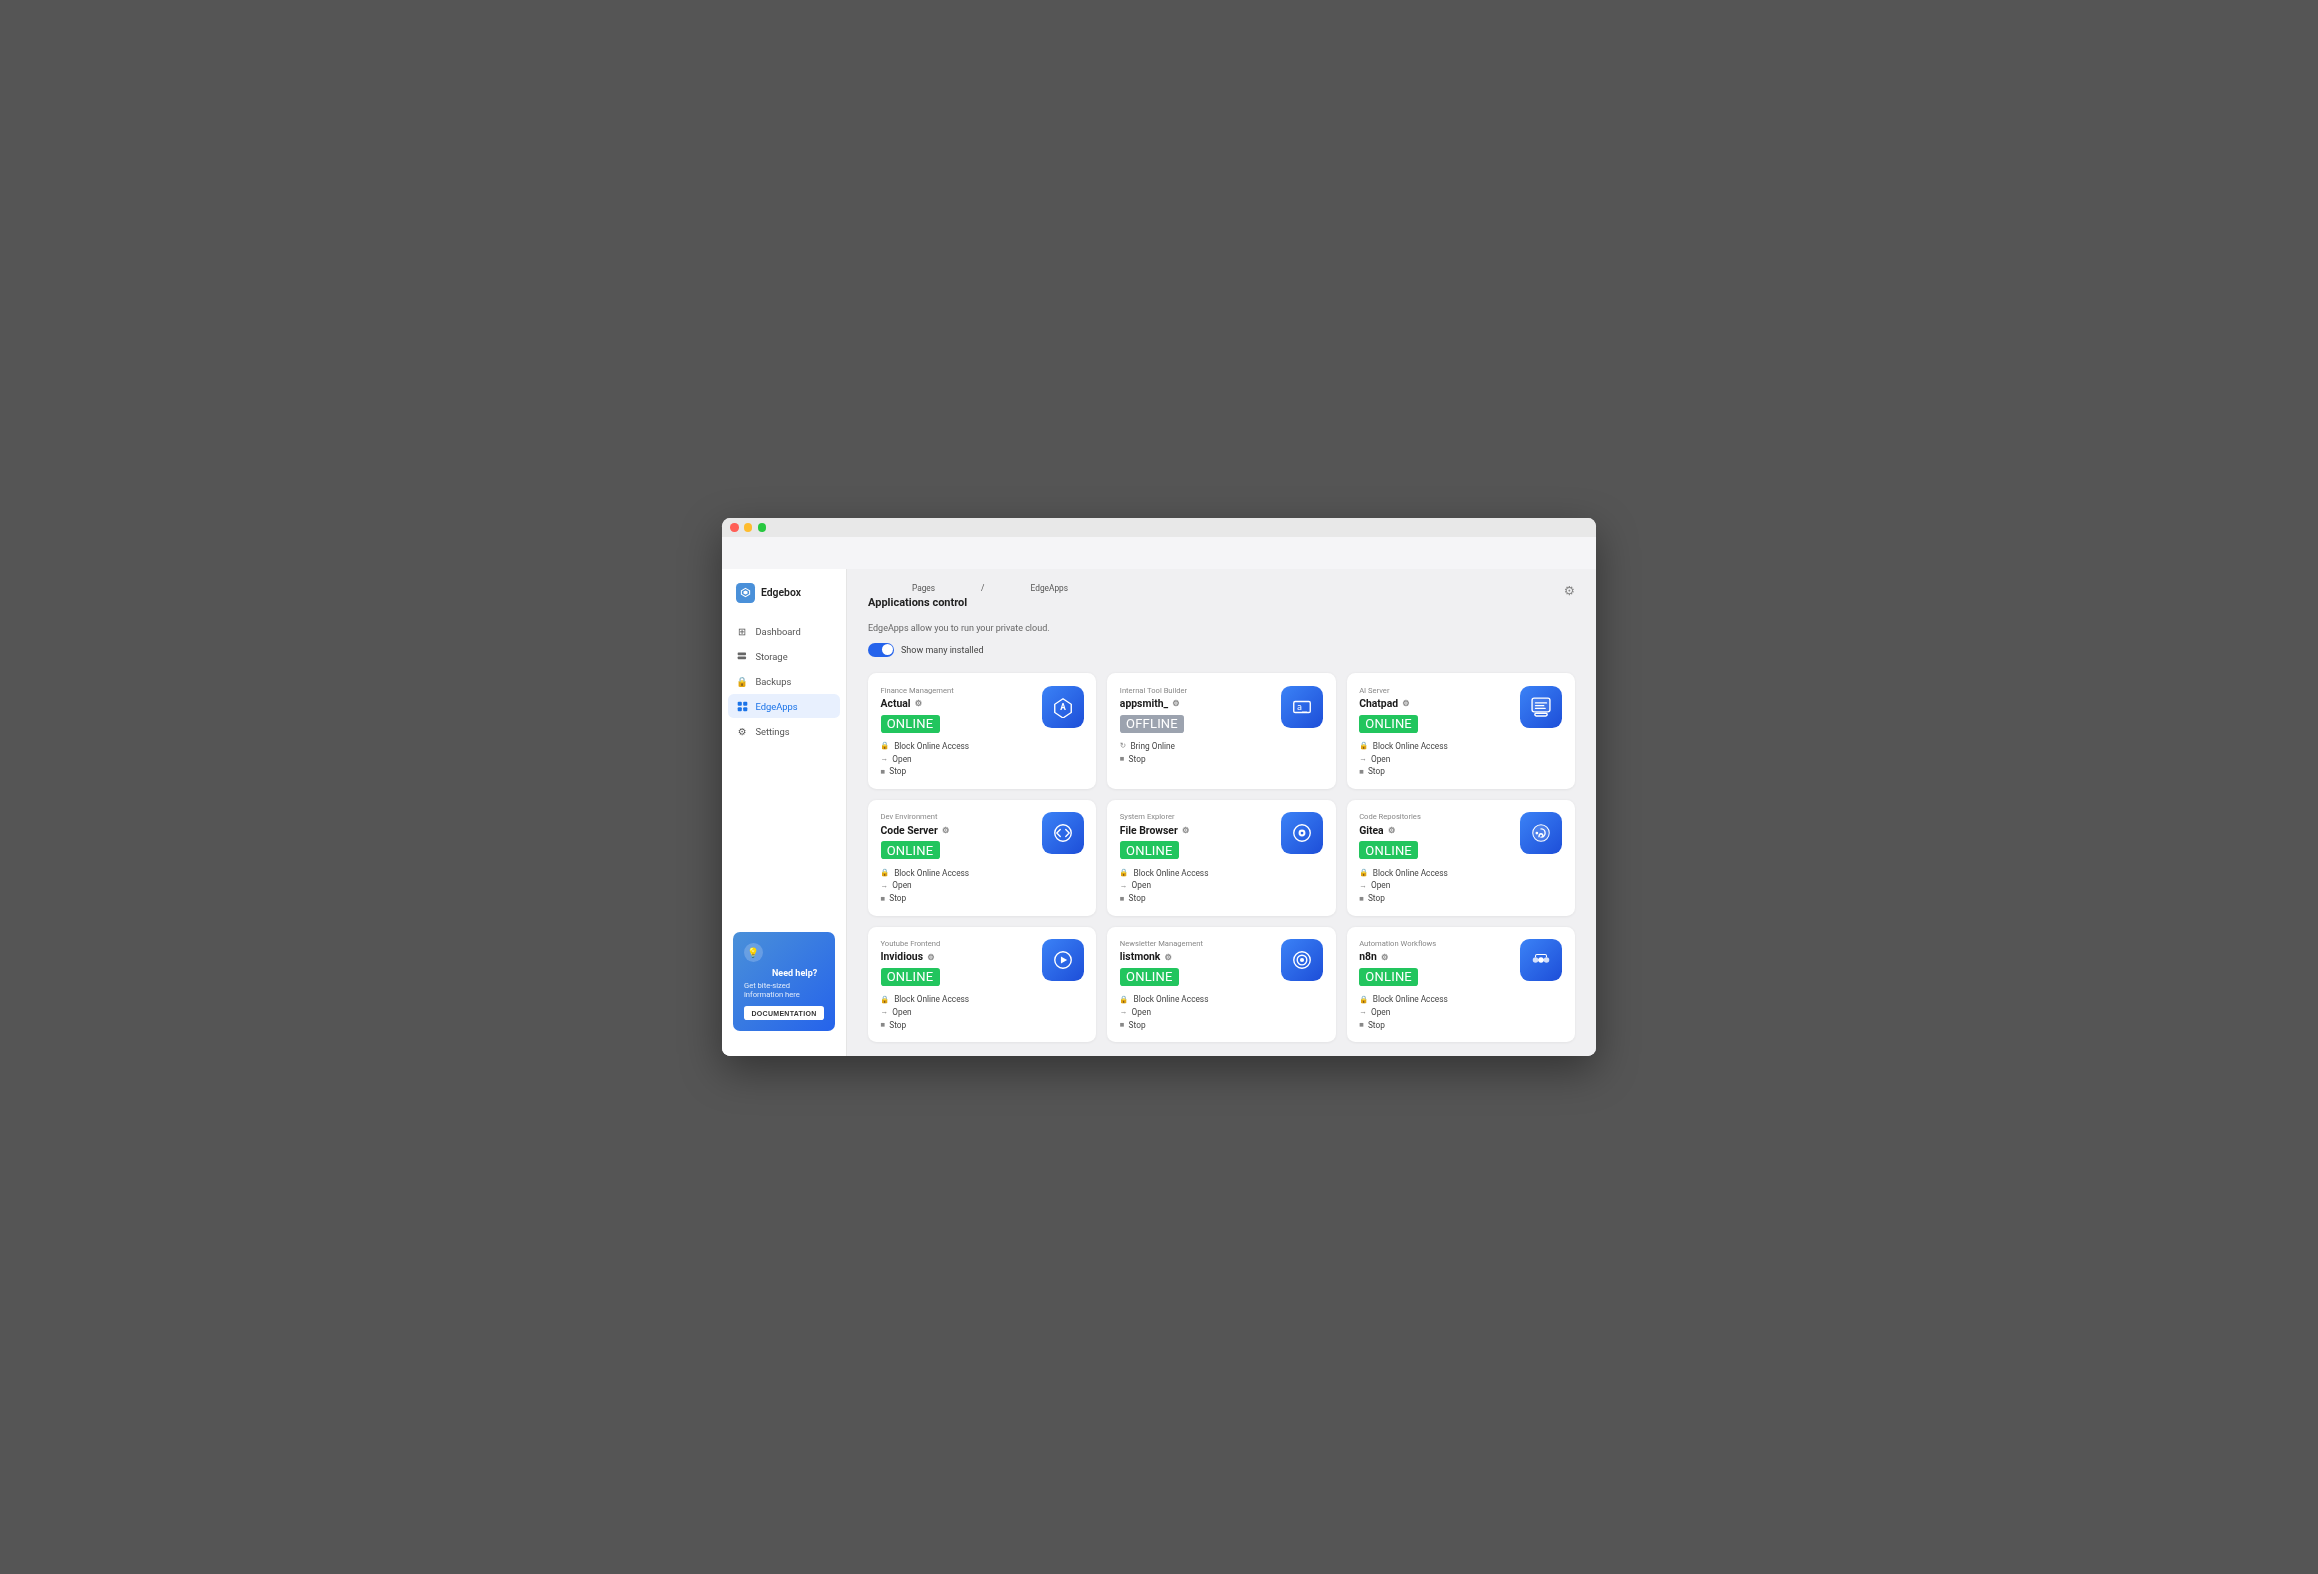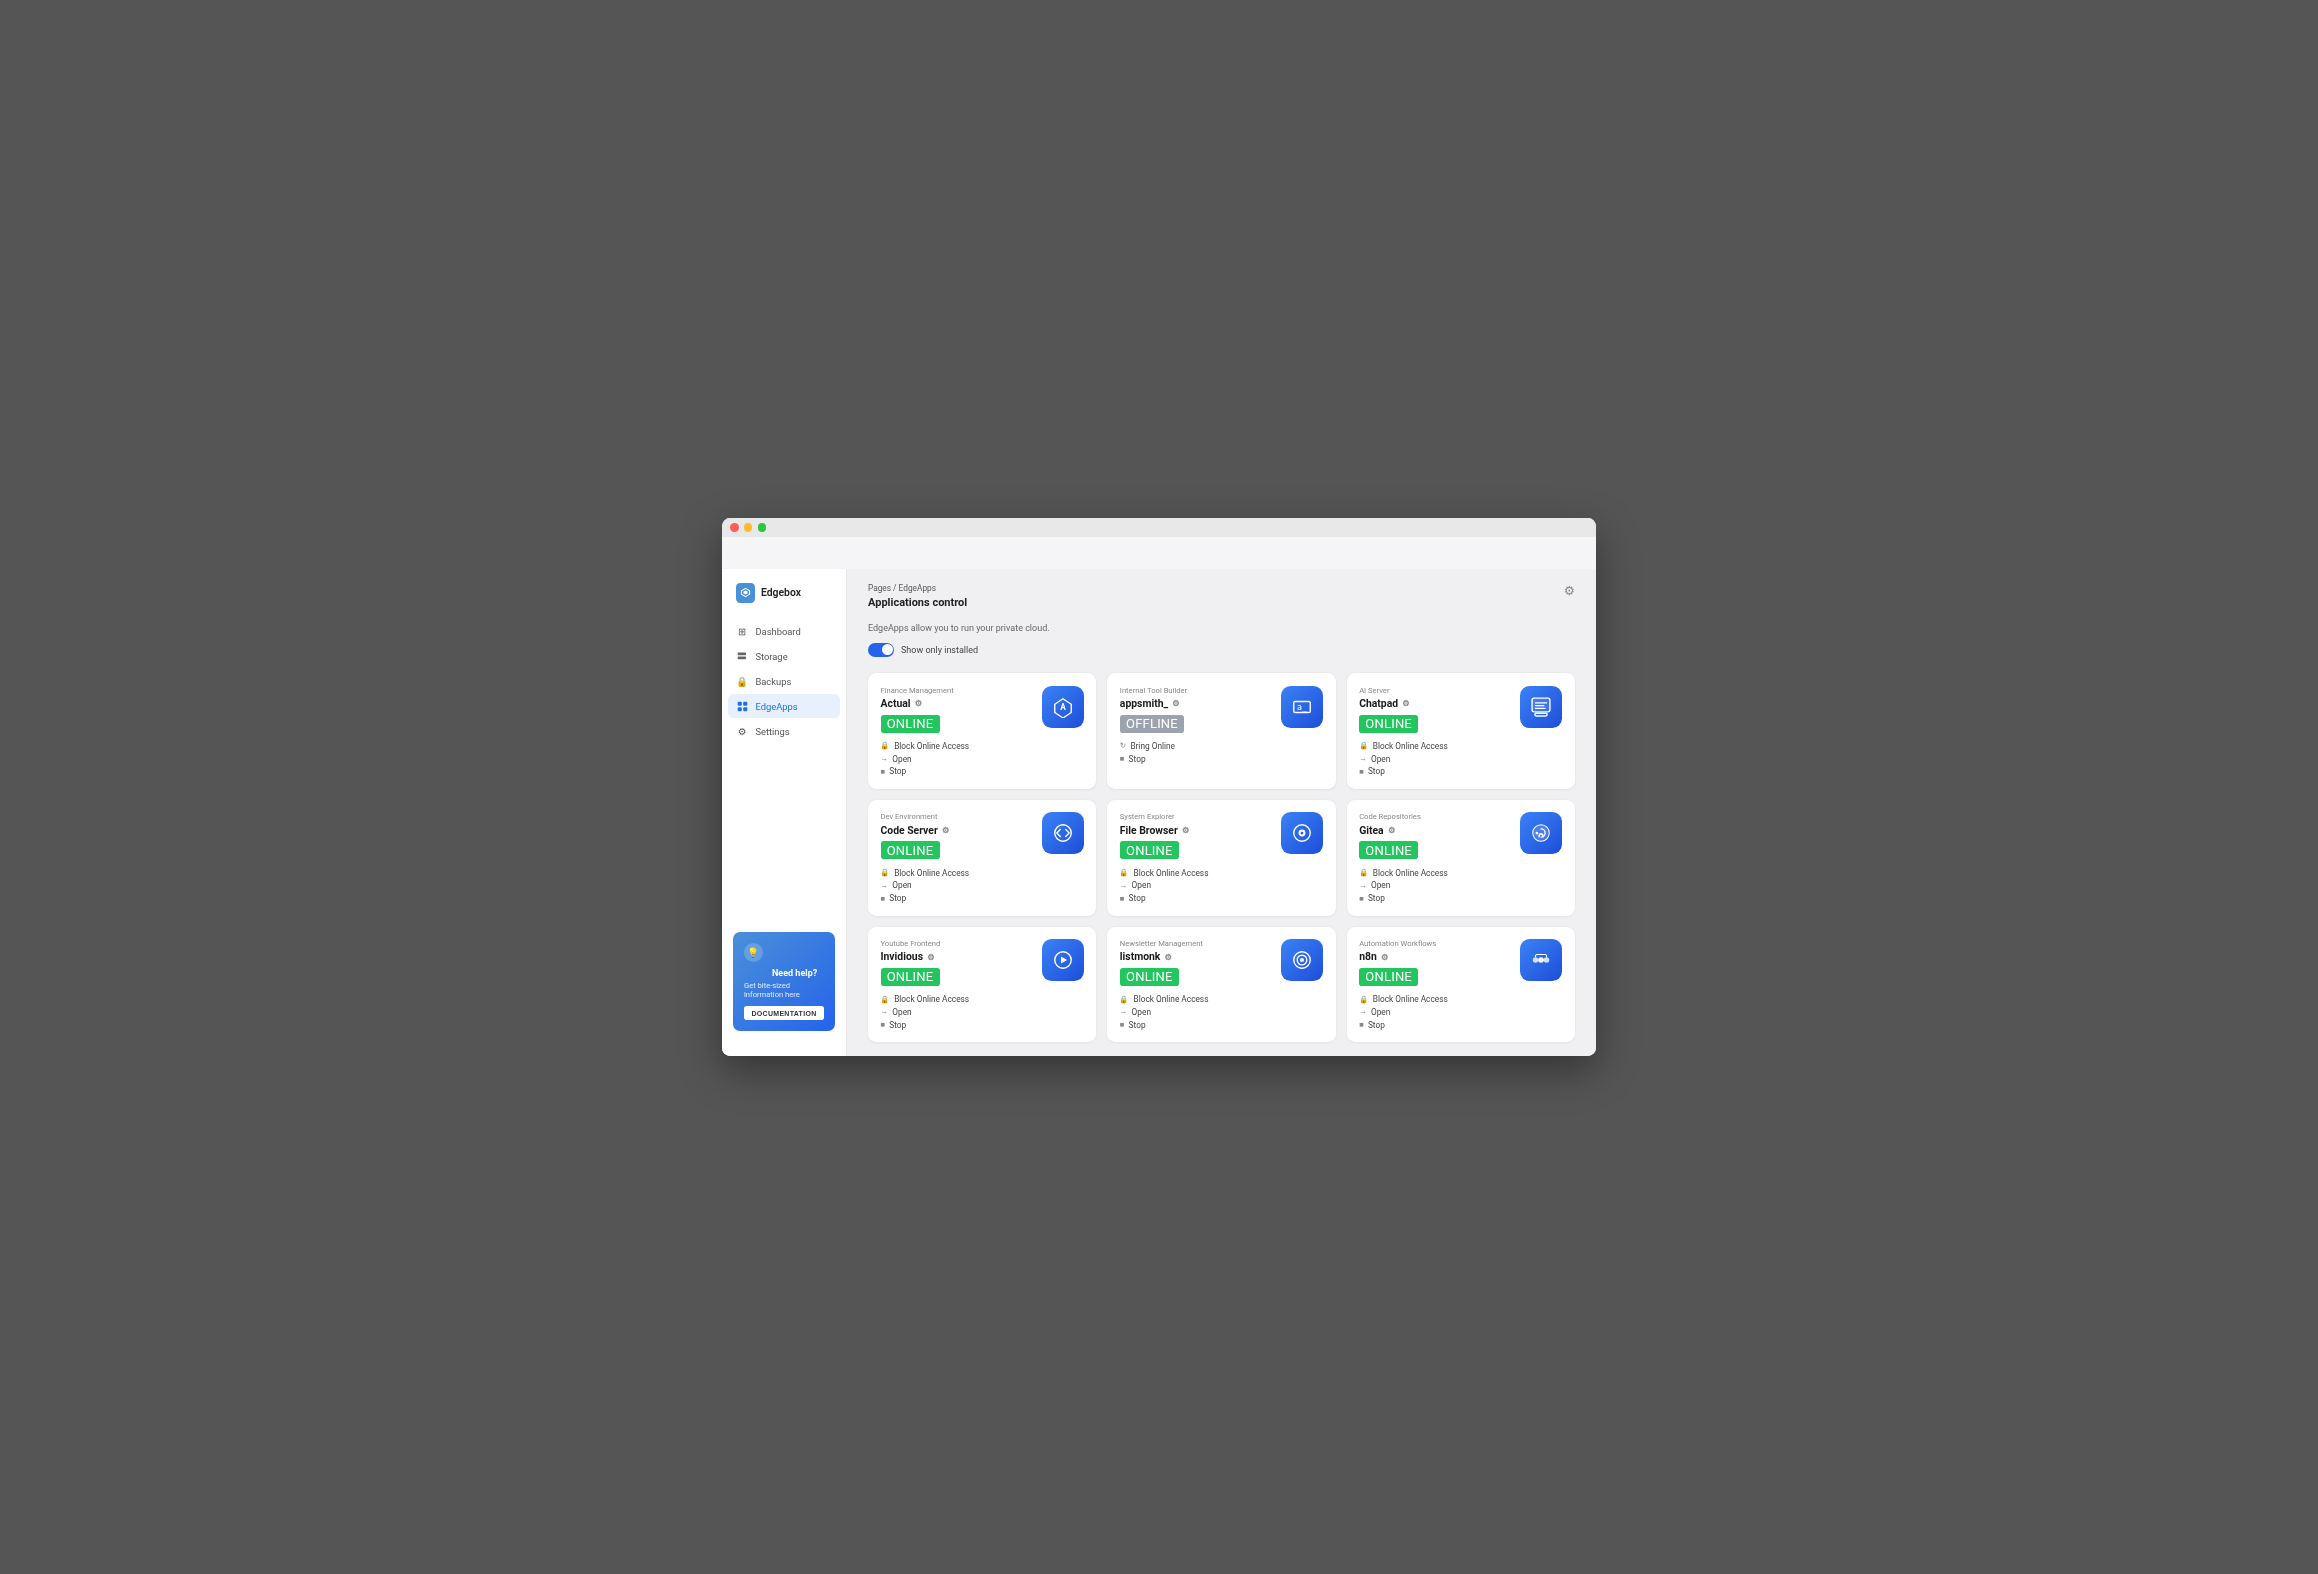--- a/index.html
+++ b/index.html
@@ -145,21 +145,21 @@
       display: flex;
       justify-content: space-between;
       align-items: flex-start;
       margin-bottom: 14px;
     }
     .breadcrumb {
       font-size: 8.3px;
       color: #888;
       margin-bottom: 2.8px;
     }
-    .breadcrumb span { color: #555; }
+    .breadcrumb span { color: #555; margin-left: 44px; }
     .page-title {
       font-size: 11px;
       font-weight: 700;
       color: #222;
     }
     .settings-icon {
       font-size: 12.5px;
       color: #888;
       cursor: pointer;
     }
@@ -355,21 +355,21 @@
         </div>
         <div class="settings-icon">⚙</div>
       </div>
 
       <div class="hero-section">
         <p class="hero-subtitle">EdgeApps allow you to run your private cloud.</p>
         <div class="toggle-row">
           <div class="toggle">
             <div class="toggle-knob"></div>
           </div>
-          <span class="toggle-label">Show only installed</span>
+          <span class="toggle-label">Show many installed</span>
         </div>
       </div>
 
       <div class="apps-grid" id="apps-grid">
       <div class="app-card">
     <div class="app-card-header">
       <div class="app-card-info">
         <div class="app-category">Finance Management</div>
         <div class="app-name">
           Actual <span class="gear">⚙</span>

